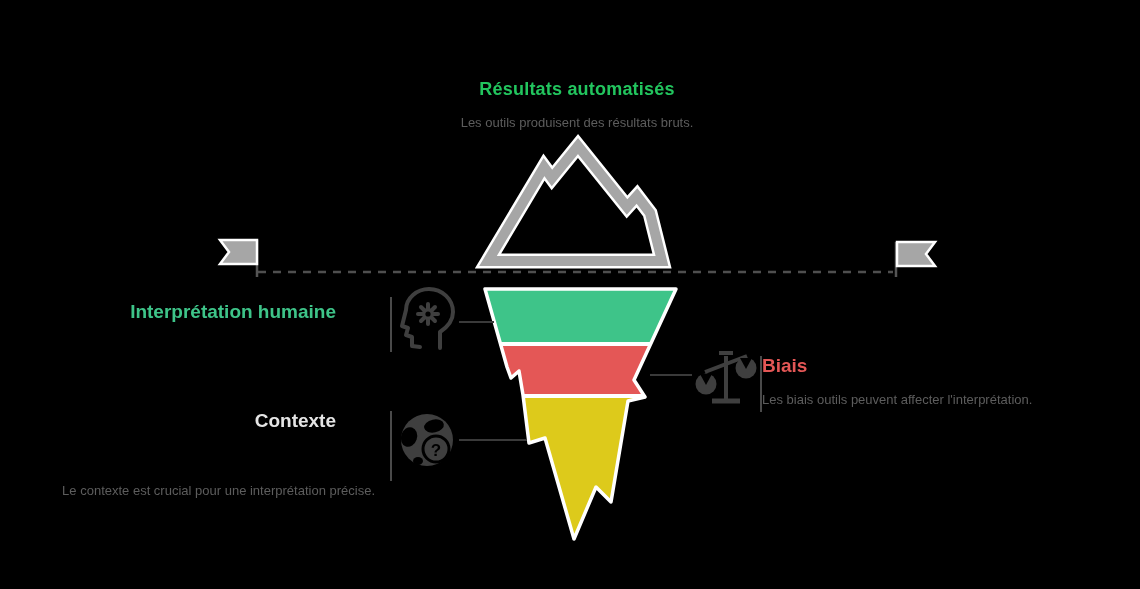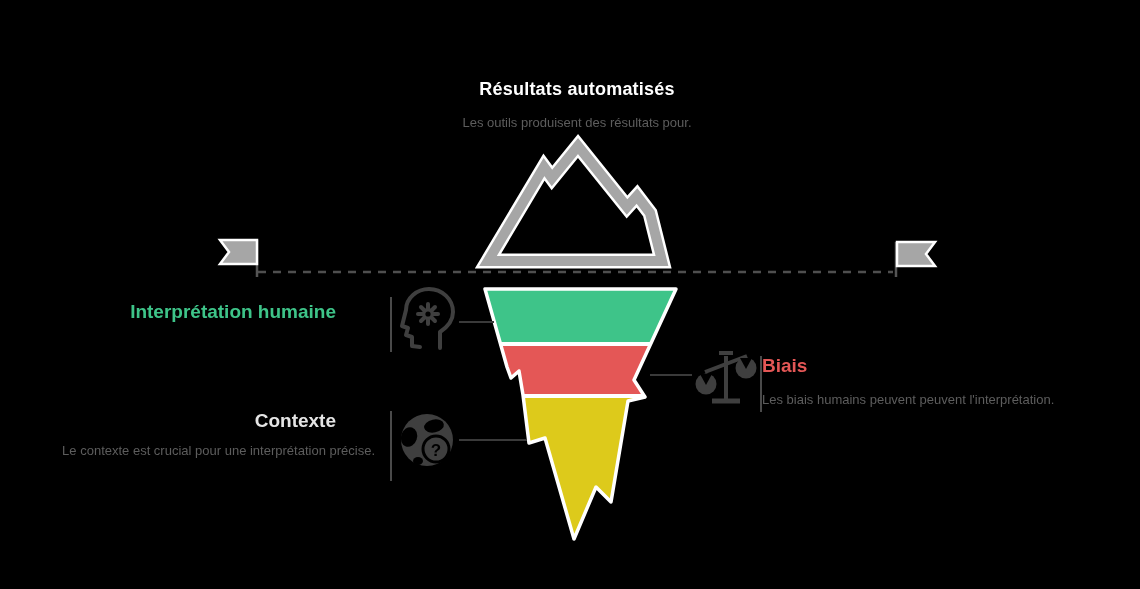--- a/index.html
+++ b/index.html
@@ -3,21 +3,21 @@
 <meta charset="utf-8">
 <style>
   html,body{margin:0;padding:0;background:#000;}
   #stage{
     position:relative;width:1140px;height:589px;background:#000;overflow:hidden;
     font-family:"Liberation Sans","DejaVu Sans",sans-serif;
   }
   .abs{position:absolute;}
   .title-main{
     left:327px;top:79px;width:500px;text-align:center;
-    font-size:18px;font-weight:bold;color:#ffffff;letter-spacing:.2px;
+    font-size:18px;font-weight:bold;color:#22c55e;letter-spacing:.2px;
   }
   .subtitle-main{
     left:327px;top:115px;width:500px;text-align:center;
     font-size:13px;color:#5d5d5d;
   }
   .sec-title{font-size:19px;font-weight:bold;}
   .sec-desc{font-size:13px;color:#5d5d5d;line-height:18px;}
   .left-col{right:804px;text-align:right;width:340px;}
   .g1-title{top:301px;}
   .g1-desc{top:335px;}
@@ -107,23 +107,23 @@
         <circle cx="746" cy="368" r="10.5"></circle>
       </g>
       <g stroke="none" fill="#000000">
         <polygon points="700,374 712,374 706,385"></polygon>
         <polygon points="740,358 752,358 746,369"></polygon>
       </g>
     </g>
   </svg>
 
   <div class="abs title-main">Résultats automatisés</div>
-  <div class="abs subtitle-main">Les outils produisent des résultats pour.</div>
+  <div class="abs subtitle-main">Les outils produisent des résultats bruts.</div>
 
   <div class="abs left-col sec-title g1-title" style="color: rgb(62, 196, 137);">Interprétation humaine</div>
 
   <div class="abs left-col sec-title g2-title" style="color: #e5e5e5;">Contexte</div>
-  <div class="abs left-col sec-desc g2-desc" style="width:320px;right:765px;">Le contexte est crucial pour une interprétation précise.</div>
+  <div class="abs left-col sec-desc g2-desc" style="width:320px;right:765px;margin-top:40px;">Le contexte est crucial pour une interprétation précise.</div>
 
   <div class="abs right-col sec-title b-title" style="color: rgb(228, 87, 86);">Biais</div>
-  <div class="abs right-col sec-desc b-desc">Les biais humains peuvent peuvent l'interprétation.</div>
+  <div class="abs right-col sec-desc b-desc">Les biais outils peuvent affecter l'interprétation.</div>
 
 </div>
 
 </body></html>

